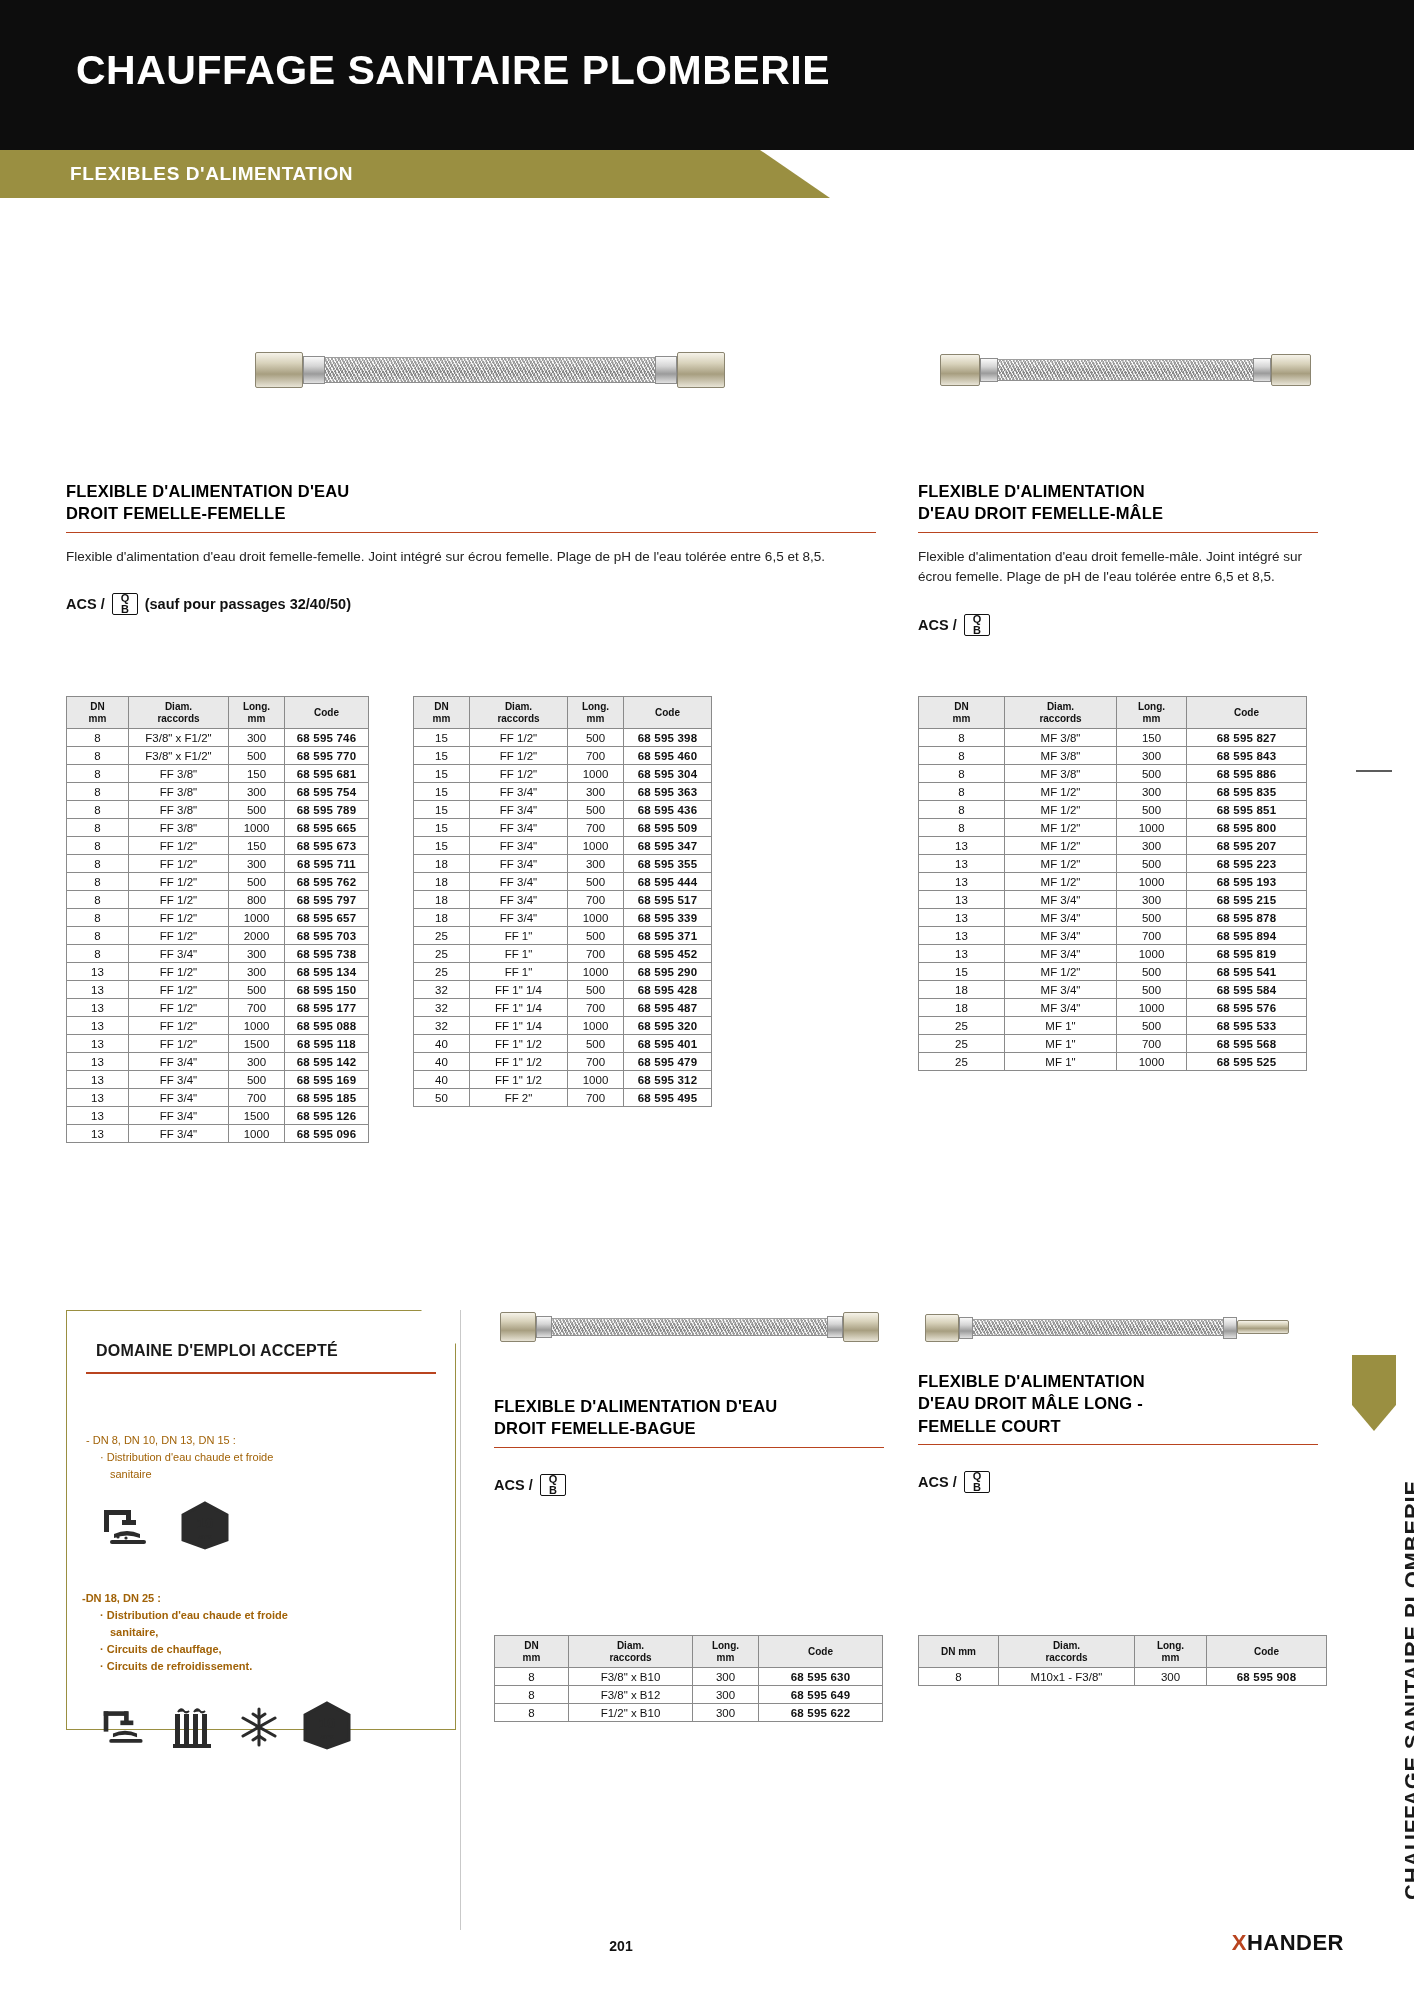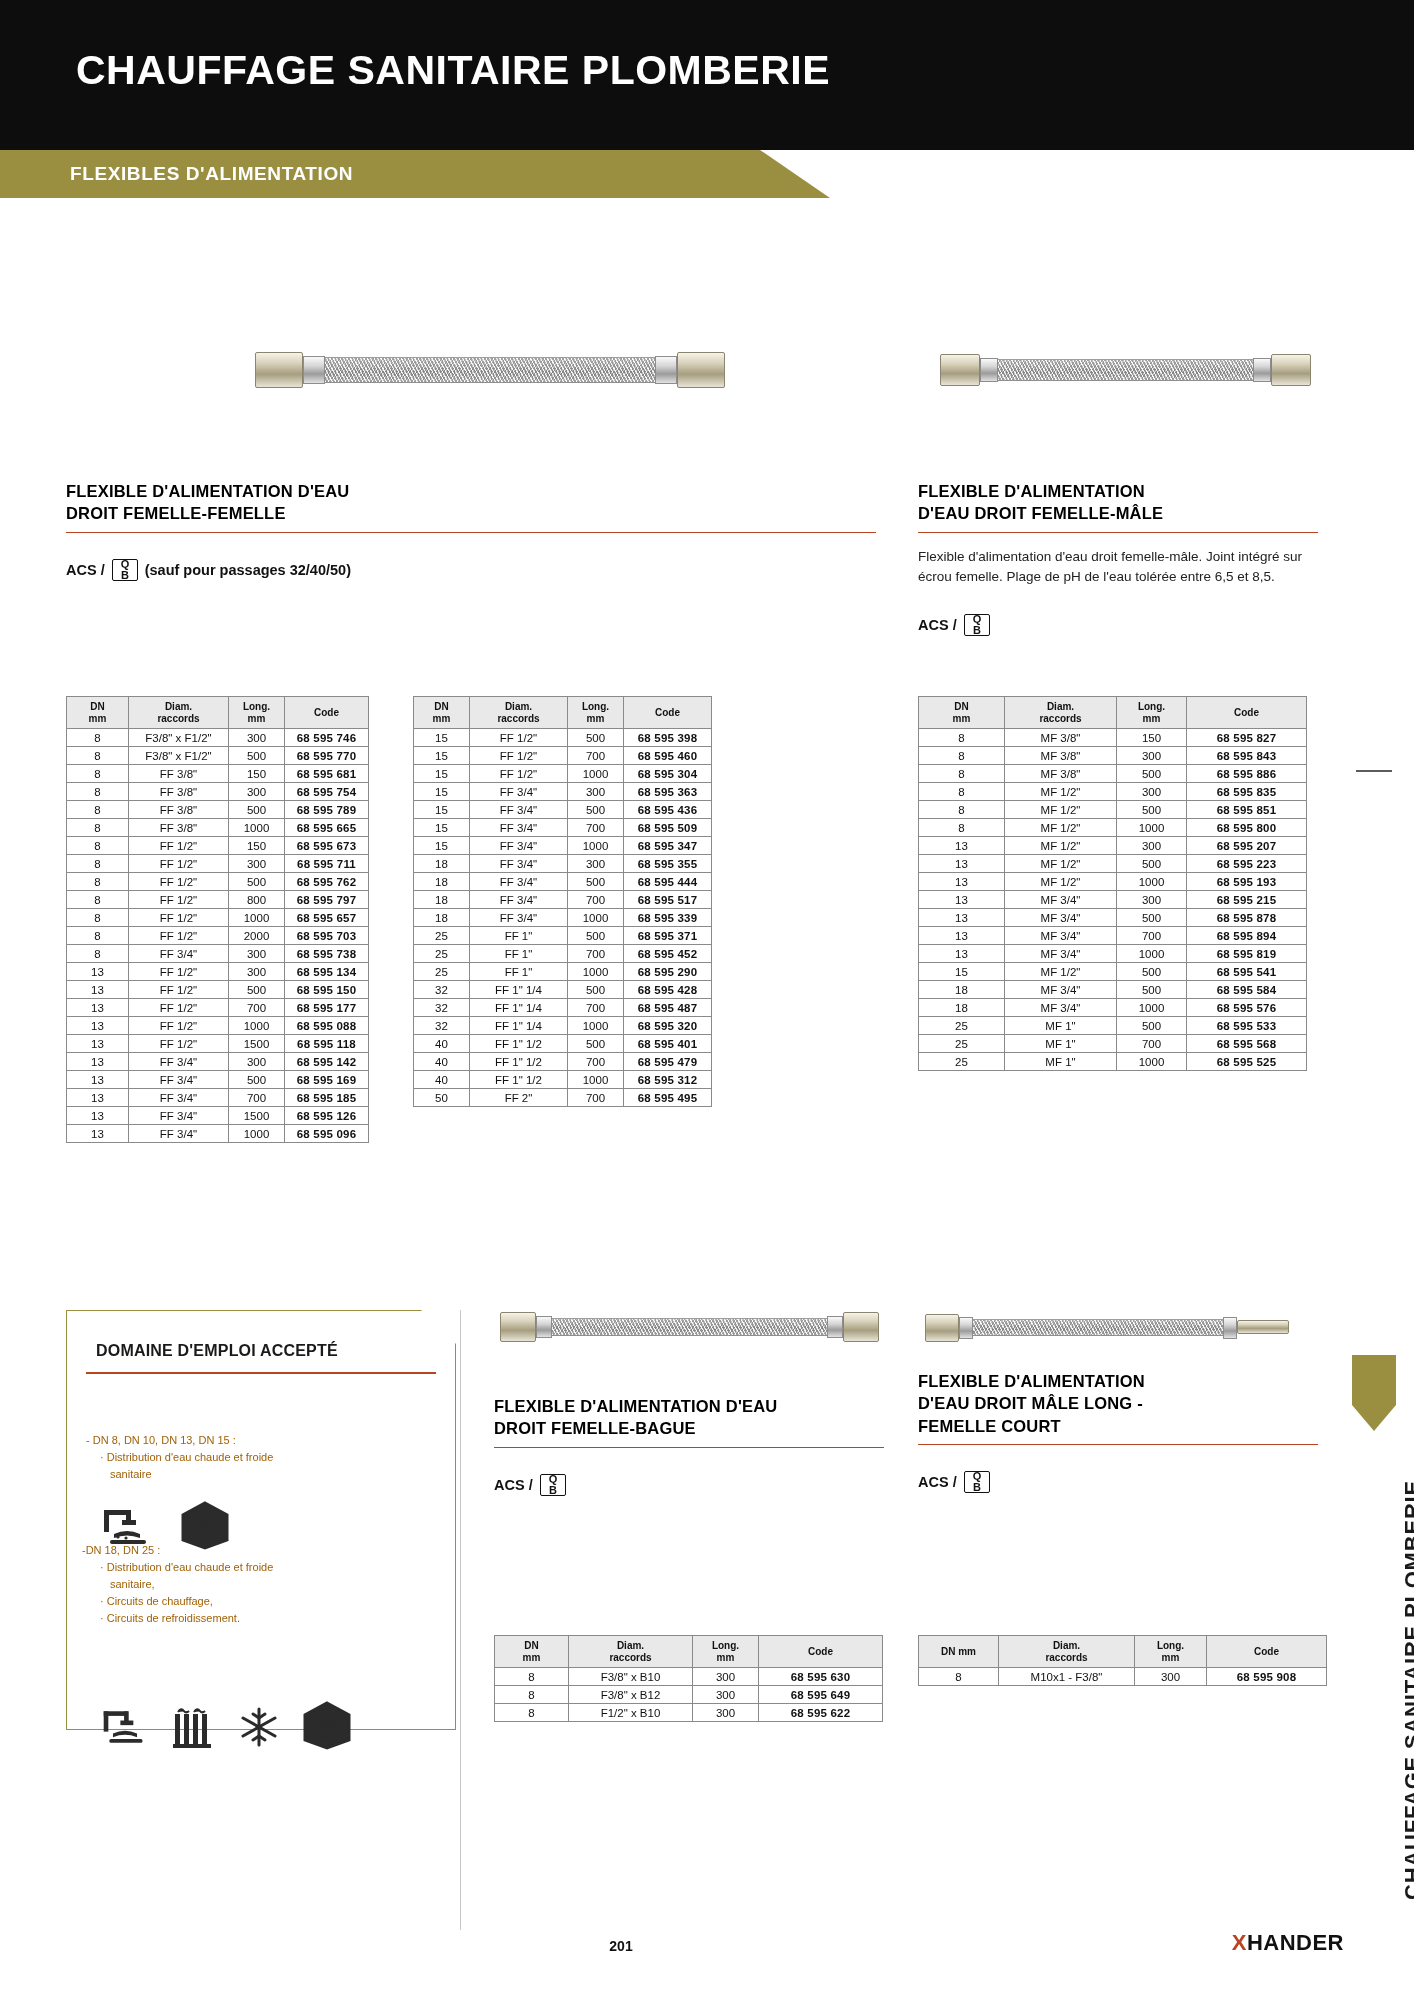--- a/index.html
+++ b/index.html
@@ -167,20 +167,21 @@
   <div class="collar" style="left:313px; top:18px; width:18px; height:24px;"></div>
   <div class="nut" style="left:331px; top:14px; width:40px; height:32px;"></div>
 </div>
 
 <div style="position:absolute; left:66px; top:480px; width:810px;">
   <div class="blk-title">
     <div>FLEXIBLE D'ALIMENTATION D'EAU</div>
     <div>DROIT FEMELLE-FEMELLE</div>
   </div>
   <div class="blk-rule"></div>
+  <div class="blk-desc" style="width:790px;">Flexible d'alimentation d'eau droit femelle-femelle. Joint intégré sur écrou femelle. Plage de pH de l'eau tolérée entre 6,5 et 8,5.</div>
 
   <div class="acs-row" style="margin-top:26px;">
     <span>ACS /</span>
     <span class="qb">
       <span>Q</span>
       <span>B</span>
     </span>
     <span>(sauf pour passages 32/40/50)</span>
   </div>
 </div>
@@ -672,21 +673,21 @@
     <circle class="pico" cx="18" cy="33" r="1.6"></circle>
     <circle class="pico" cx="26" cy="34" r="1.6"></circle>
   </svg>
   <svg width="50" height="50" viewBox="0 0 50 50">
     <path class="pico" d="M25 3 L47 15 L47 40 L25 48 L3 40 L3 15 Z" fill="none" stroke="#2b2b2b" stroke-width="3"></path>
     <text x="25" y="28" text-anchor="middle" font-family="Liberation Sans, sans-serif" font-size="15" font-weight="bold" fill="#2b2b2b">10</text>
     <text x="25" y="39" text-anchor="middle" font-family="Liberation Sans, sans-serif" font-size="8" fill="#2b2b2b">ans</text>
   </svg>
 </div>
 
-<div style="position:absolute; left:82px; top:1542px; width:340px;">
+<div style="position:absolute; left:82px; top:1590px; width:340px;font-weight:bold;">
   <div class="dom-text">-DN 18, DN 25 :</div>
   <div class="dom-text" style="margin-left:18px;">· Distribution d'eau chaude et froide</div>
   <div class="dom-text" style="margin-left:28px;">sanitaire,</div>
   <div class="dom-text" style="margin-left:18px;">· Circuits de chauffage,</div>
   <div class="dom-text" style="margin-left:18px;">· Circuits de refroidissement.</div>
 </div>
 
 <div style="position:absolute; left:100px; top:1700px; display:flex; gap:20px; align-items:flex-end;">
   <svg width="50" height="46" viewBox="0 0 54 46">
     <rect class="pico" x="4" y="6" width="5" height="22"></rect>

